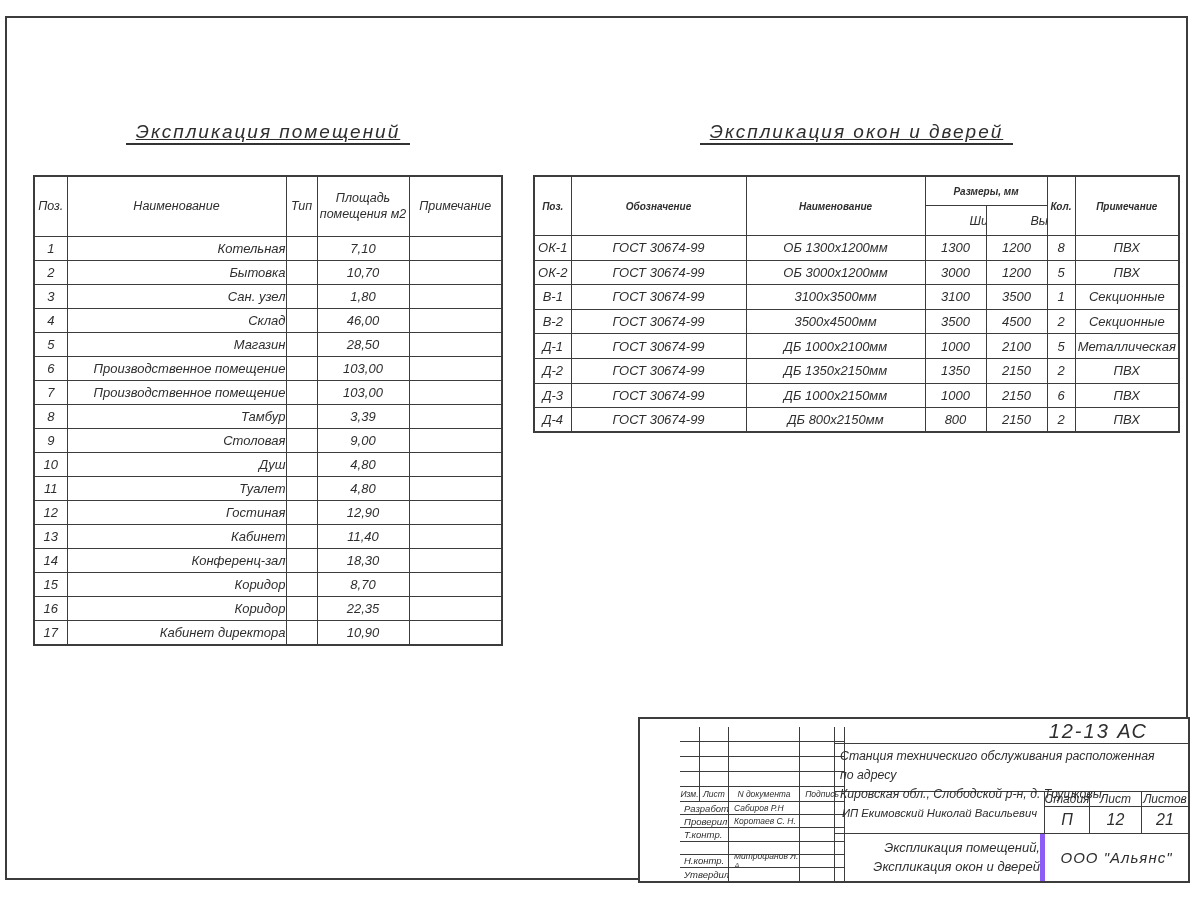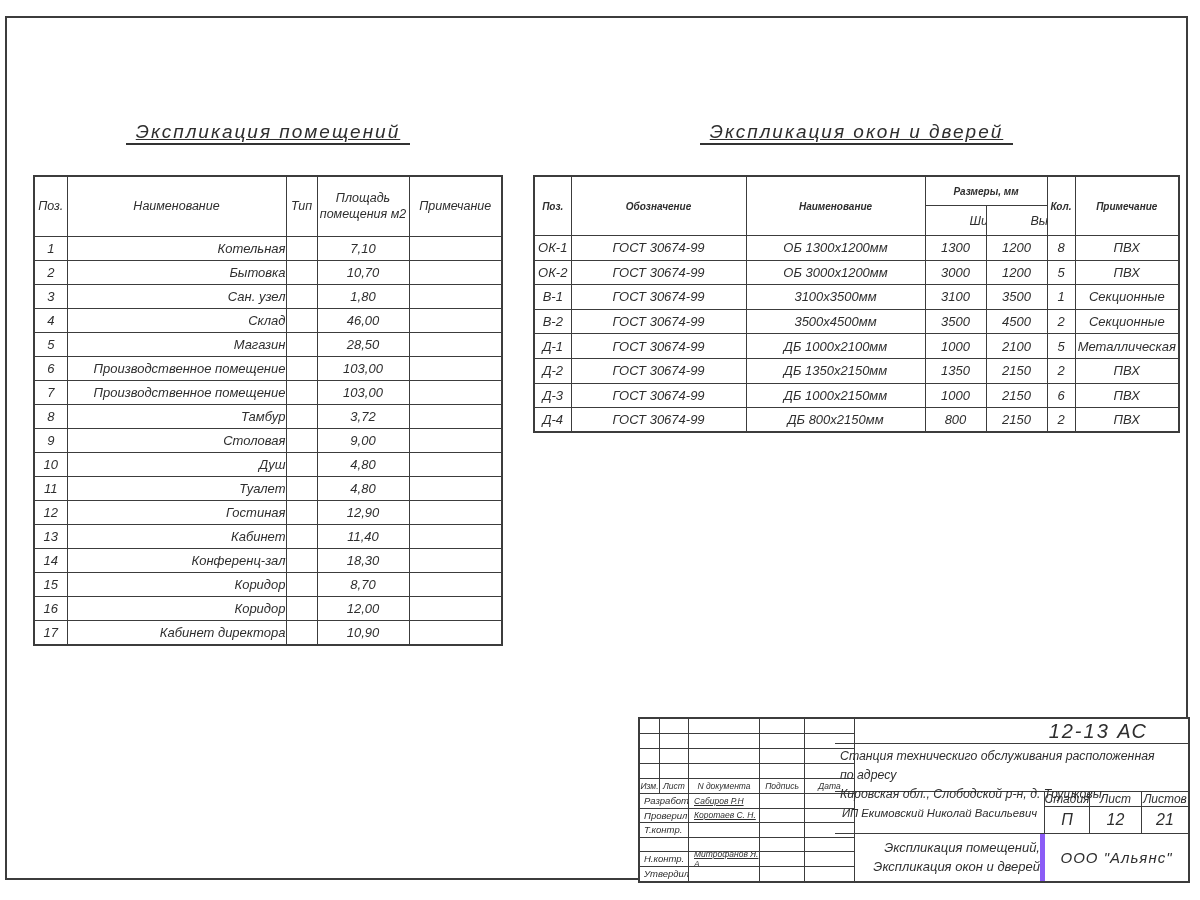--- a/index.html
+++ b/index.html
@@ -22,28 +22,28 @@
   table.rooms thead th{height:59px;font-size:12.5px;line-height:1.25;}
   table.rooms tbody tr{height:24px;}
   table.rooms td.c-name{text-align:right;padding-left:9px;}
   table.openings{left:533px;top:175px;width:647px;}
   table.openings thead tr.h1 th{height:28px;font-size:10px;font-weight:bold;}
   table.openings thead tr.h2 th{height:29px;font-size:12.5px;padding-left:44px;}
   table.openings tbody tr{height:24.6px;}
 
   
   .stamp{position:absolute;left:638px;top:717px;width:552px;height:166px;border:2px solid #3c3c3c;box-sizing:border-box;background:#fff;}
-  .ls{position:absolute;left:0;top:0;bottom:0;width:215px;border-right:1px solid #3c3c3c;box-sizing:border-box;
-      display:grid;grid-template-columns:20px 29px 71px 45px 1fr;grid-template-rows:repeat(5,15px) repeat(6,1fr);}
+  .ls{position:absolute;left:0;top:8px;bottom:0;width:195px;border-right:1px solid #3c3c3c;box-sizing:border-box;
+      display:grid;grid-template-columns:20px 29px 71px 45px 1fr;grid-template-rows:repeat(5,15px) repeat(6,1fr);padding-left:40px;}
   .ls>div{border-right:1px solid #3c3c3c;border-bottom:1px solid #3c3c3c;display:flex;align-items:center;justify-content:center;overflow:hidden;}
   .ls>div.nr{border-right:none;}
   .ls>div:nth-last-child(-n+4){border-bottom:none;}
   .ls .hcell{font-size:8.5px;}
   .ls .role{grid-column:span 2;justify-content:flex-start;padding-left:4px;font-size:9.5px;}
-  .ls .pname{justify-content:flex-start;padding-left:5px;font-size:8.5px;text-decoration:underline;}
+  .ls .pname{justify-content:flex-start;padding-left:5px;font-size:8.5px;}
   .rs{position:absolute;left:195px;top:0;right:0;bottom:0;display:flex;flex-direction:column;}
   .rs-code{height:25px;border-bottom:1px solid #3c3c3c;display:flex;align-items:center;justify-content:flex-end;padding-right:40px;font-size:20px;letter-spacing:2px;box-sizing:border-box;}
   .rs-addr{height:48px;border-bottom:1px solid #3c3c3c;box-sizing:border-box;padding:3px 20px 0 5px;font-size:12.3px;line-height:1.55;}
   .rs-mid{height:42px;border-bottom:1px solid #3c3c3c;box-sizing:border-box;display:flex;}
   .rs-client{width:210px;border-right:1px solid #3c3c3c;box-sizing:border-box;display:flex;align-items:center;justify-content:center;font-size:11.3px;}
   .rs-stage{flex:1;display:grid;grid-template-columns:45px 52px 1fr;grid-template-rows:15px 1fr;}
   .rs-stage>div{display:flex;align-items:center;justify-content:center;}
   .rs-stage .sl{font-size:12px;border-bottom:1px solid #3c3c3c;}
   .rs-stage .sl:not(:nth-child(3)),.rs-stage .sv:not(:last-child){border-right:1px solid #3c3c3c;}
   .rs-stage .sv{font-size:16px;}
@@ -131,21 +131,21 @@
         <td class="c-name">Производственное помещение</td>
         <td class="c-type"></td>
         <td class="c-area">103,00</td>
         <td class="c-note"></td>
       </tr>
 
       <tr>
         <td class="c-pos">8</td>
         <td class="c-name">Тамбур</td>
         <td class="c-type"></td>
-        <td class="c-area">3,72</td>
+        <td class="c-area">3,39</td>
         <td class="c-note"></td>
       </tr>
 
       <tr>
         <td class="c-pos">9</td>
         <td class="c-name">Столовая</td>
         <td class="c-type"></td>
         <td class="c-area">9,00</td>
         <td class="c-note"></td>
       </tr>
@@ -195,21 +195,21 @@
         <td class="c-name">Коридор</td>
         <td class="c-type"></td>
         <td class="c-area">8,70</td>
         <td class="c-note"></td>
       </tr>
 
       <tr>
         <td class="c-pos">16</td>
         <td class="c-name">Коридор</td>
         <td class="c-type"></td>
-        <td class="c-area">12,00</td>
+        <td class="c-area">22,35</td>
         <td class="c-note"></td>
       </tr>
 
       <tr>
         <td class="c-pos">17</td>
         <td class="c-name">Кабинет директора</td>
         <td class="c-type"></td>
         <td class="c-area">10,90</td>
         <td class="c-note"></td>
       </tr>

